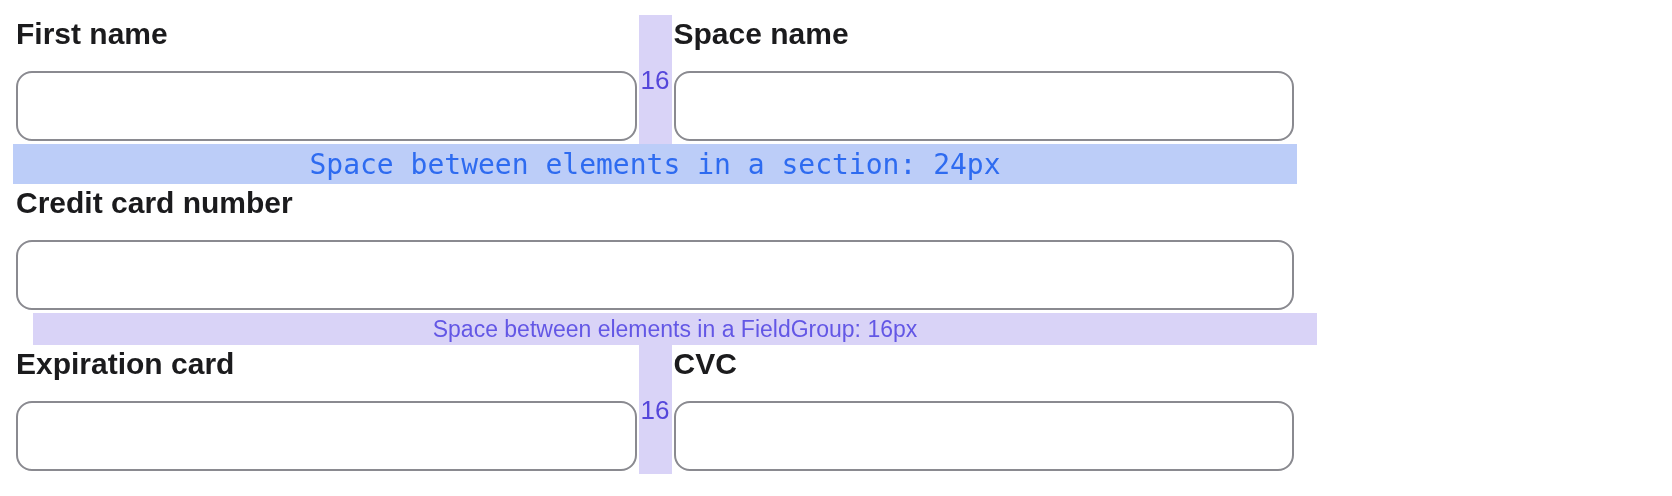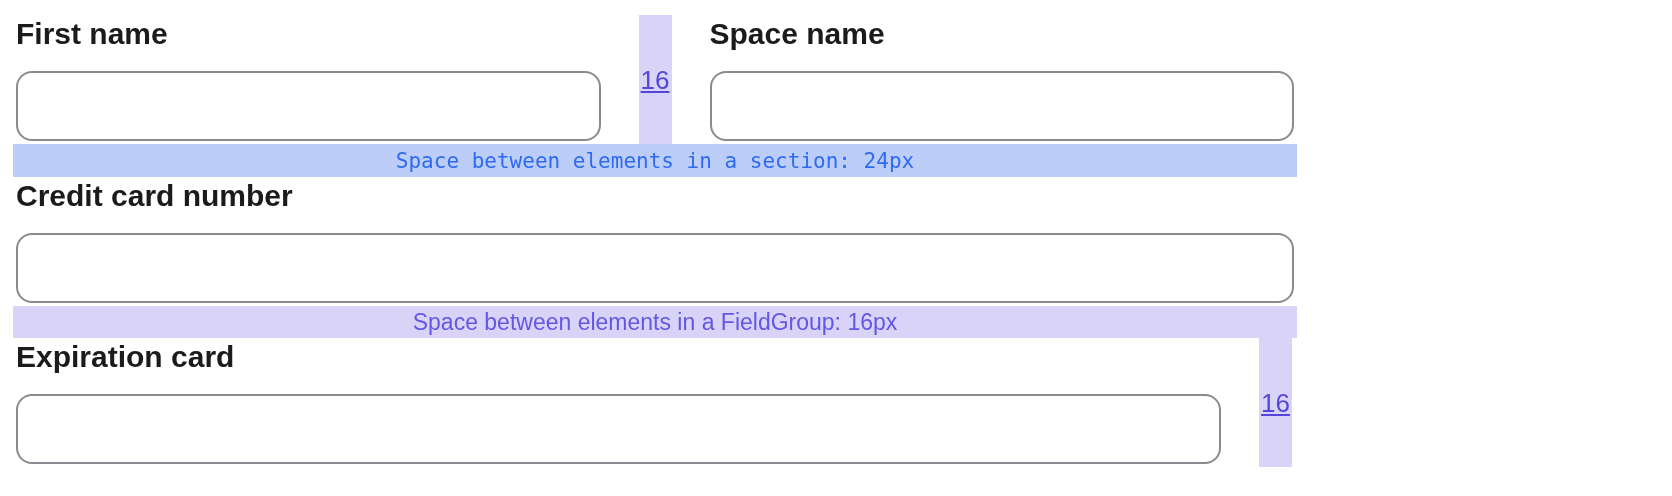--- a/index.html
+++ b/index.html
@@ -12,21 +12,20 @@
     font-family: "Liberation Sans", sans-serif;
   }
   .form-wrap {
     width: 1284px;
     margin: 15px 0 0 13px;
   }
   .row {
     display: flex;
     align-items: stretch;
     padding: 0 3px;
-    gap: 36px;
   }
   .field-col {
     flex: 1 1 0;
     display: flex;
     flex-direction: column;
     min-width: 0;
     padding-bottom: 3px;
   }
   .row.single .field-col { padding-bottom: 0; }
   .field-label {
@@ -53,44 +52,44 @@
   .gap-strip {
     flex: 0 0 33px;
     margin: 0 2px;
     background: #d9d3f7;
     display: flex;
     align-items: center;
     justify-content: center;
     font-size: 26px;
     line-height: 26px;
     color: #5446da;
-    text-decoration: underline;
   }
   .annotation-band {
     width: 100%;
     display: flex;
     align-items: center;
     justify-content: center;
     white-space: nowrap;
   }
   .section-band {
-    height: 33px;
+    height: 40px;
     background: #bccdf8;
     color: #2e6bf0;
     font-family: "DejaVu Sans Mono", monospace;
-    font-size: 21px;
+    font-size: 28px;
   }
   .fieldgroup-band {
     height: 32px;
     margin-top: 3px;
     background: #d9d3f7;
     color: #6357e5;
     font-family: "Liberation Sans", sans-serif;
     font-weight: 500;
     font-size: 23px;
+    margin-left: 20px;
   }
 </style>
 </head>
 <body>
 
 <div class="canvas">
   <div class="form-wrap">
 
     <div class="row pair">
       <div class="field-col">
@@ -122,16 +121,20 @@
     </div>
 
     <div class="row pair">
       <div class="field-col">
         <label class="field-label">Expiration card</label>
         <input class="text-input" type="text" value="" style="">
       </div>
       <div class="gap-strip">
         <span>16</span>
       </div>
+      <div class="field-col">
+        <label class="field-label">CVC</label>
+        <input class="text-input" type="text" value="" style="">
+      </div>
     </div>
 
   </div>
 </div>
 
 </body></html>

